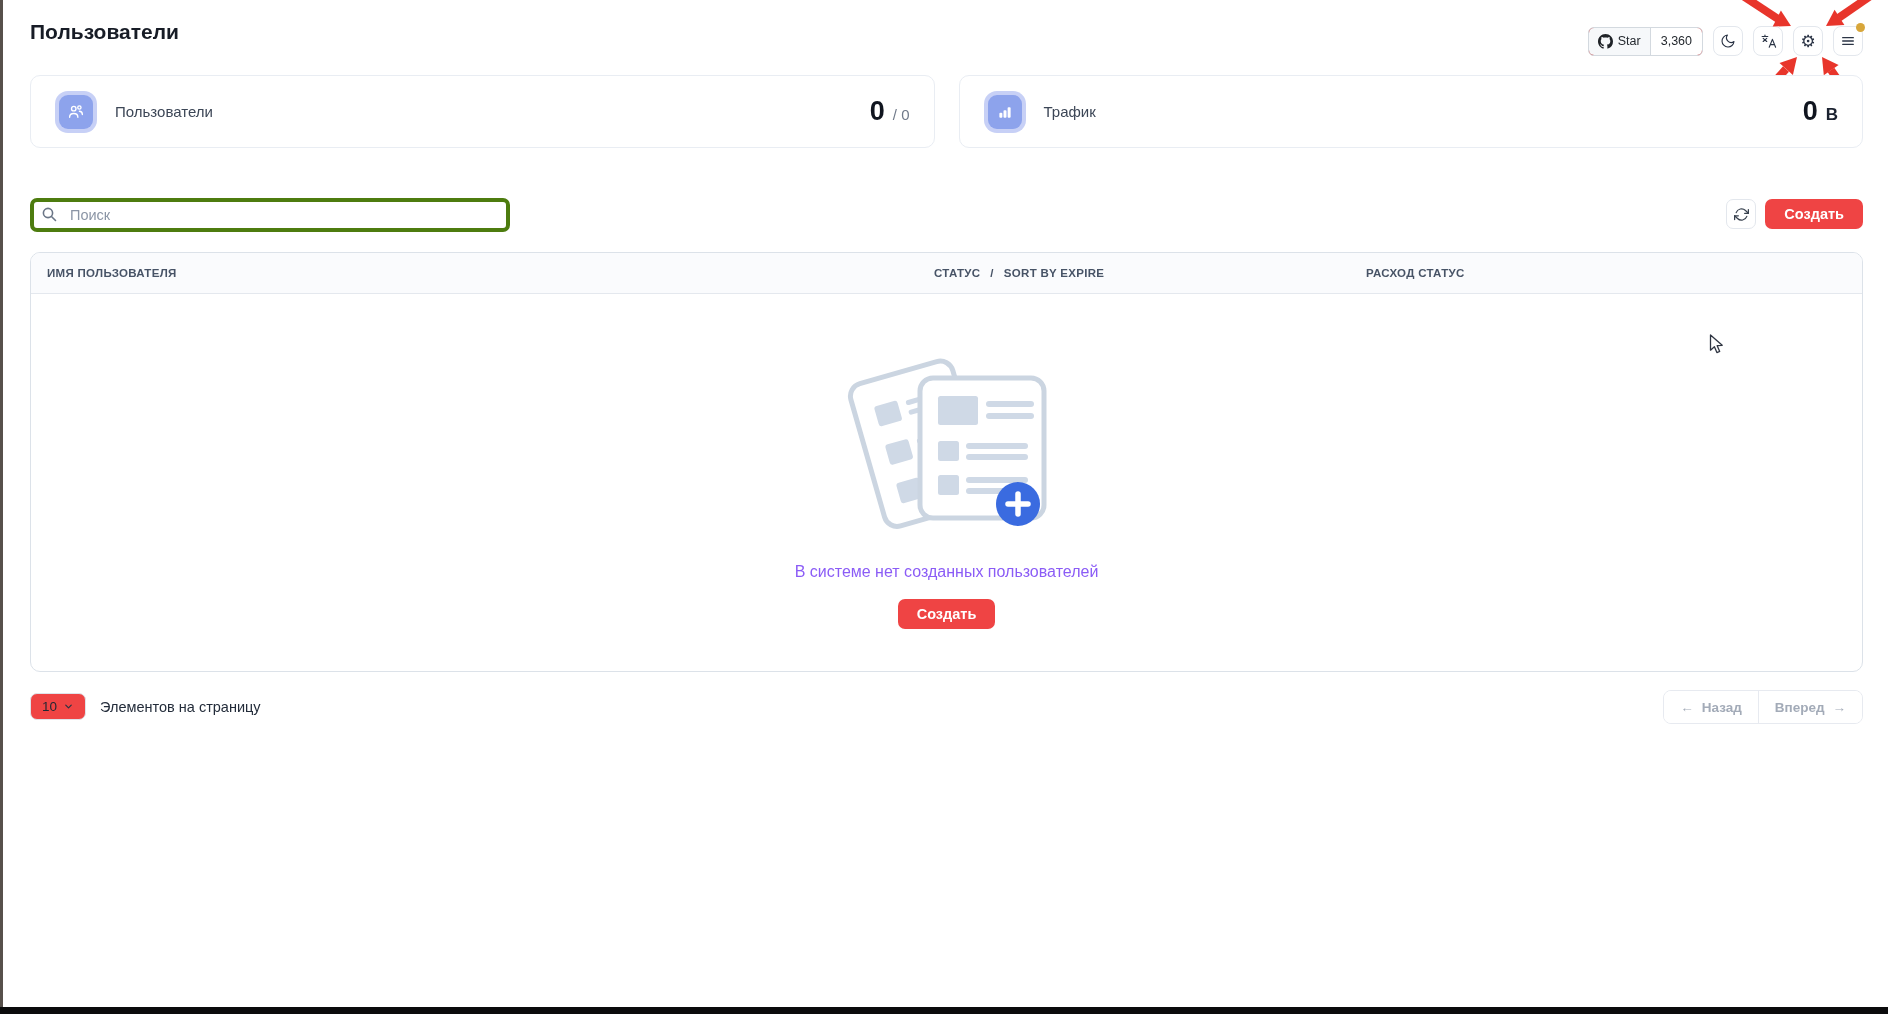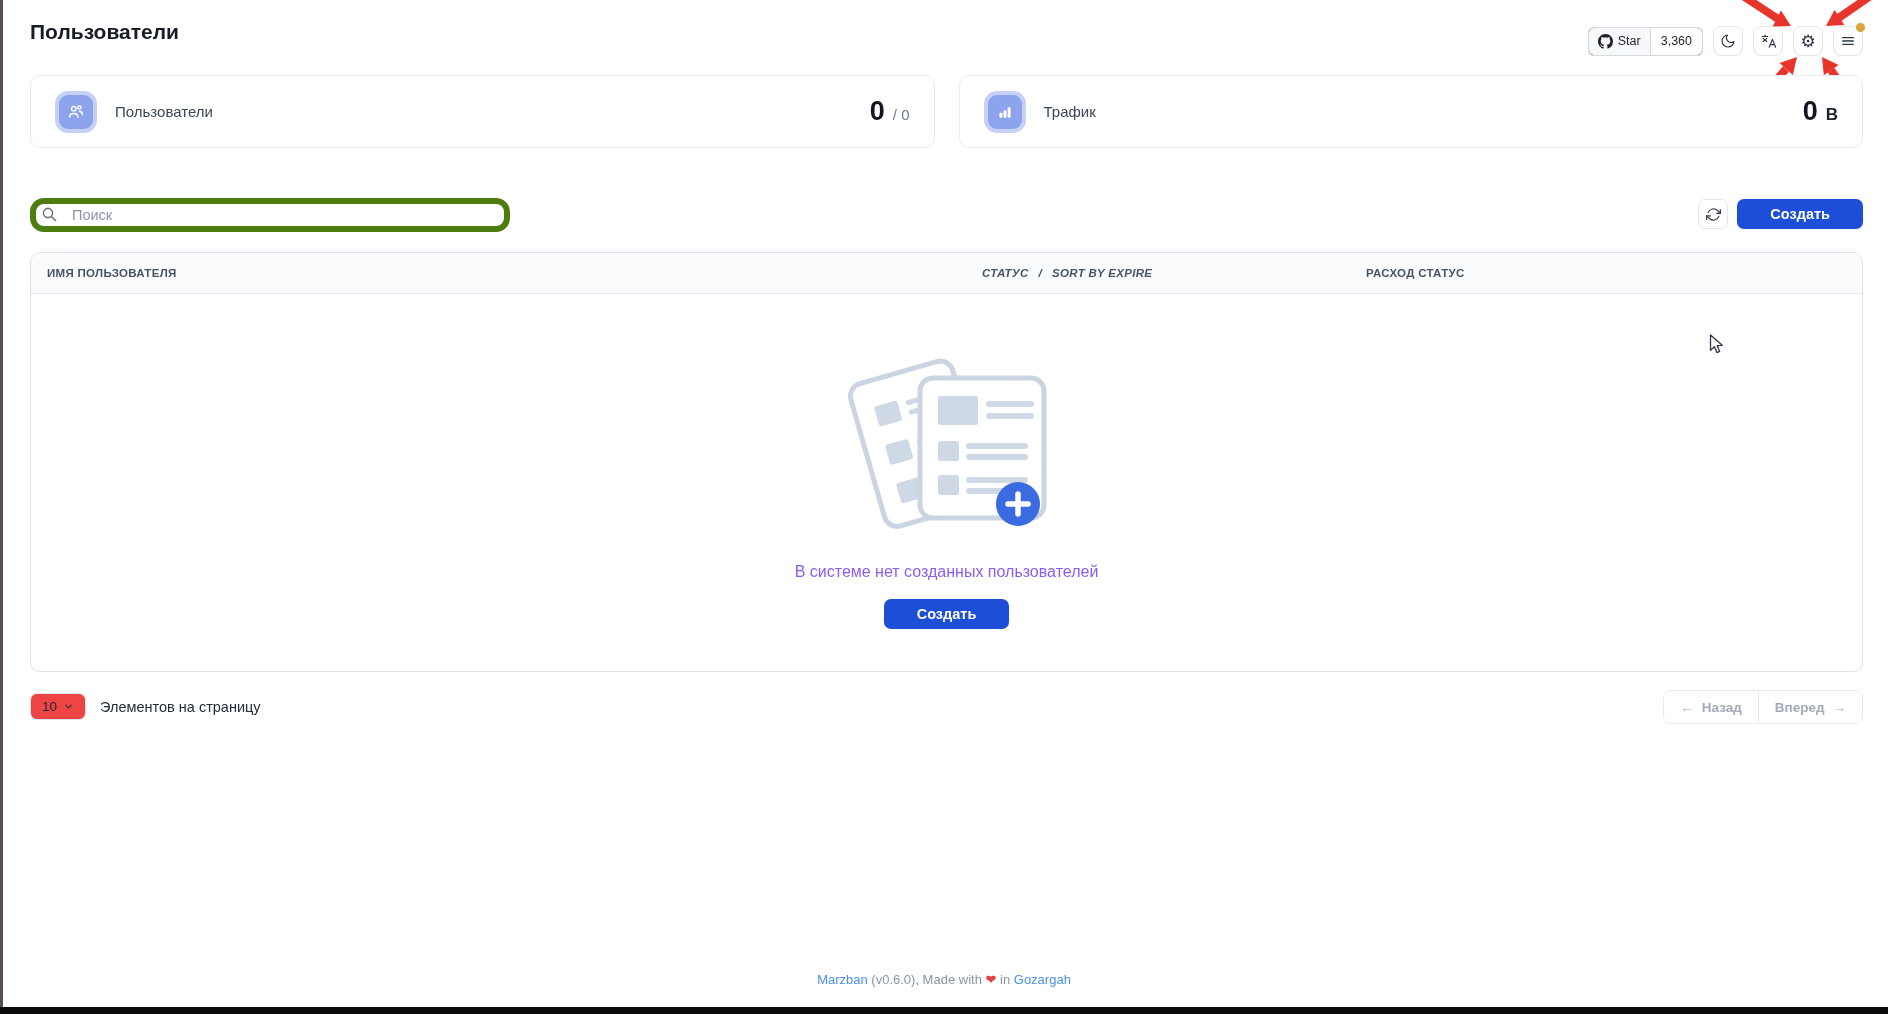--- a/index.html
+++ b/index.html
@@ -31,33 +31,33 @@
   .icon-chip{width:34px;height:34px;border-radius:9px;background:#8da3ec;box-shadow:0 0 0 4px #c7d0f6;display:flex;align-items:center;justify-content:center;margin-left:4px;}
   .card-label{font-size:15px;color:#3c4656;}
   .card-value{display:flex;align-items:baseline;gap:8px;}
   .value-main{font-size:27px;font-weight:700;color:#10151f;}
   .value-sub{font-size:15px;color:#707a8a;}
   .card-traffic .value-sub{font-size:17px;font-weight:700;color:#1b2230;}
   .card-memory .value-sub{font-size:16px;font-weight:500;color:#3f4856;}
 
   
   .search-wrap{position:absolute;left:30px;top:198px;width:480px;height:34px;}
-  .search-input{width:100%;height:100%;box-sizing:border-box;border:6px solid #4d7c0f;border-radius:14px;padding:0 12px 0 36px;font-size:14.5px;color:#2a3342;outline:none;font-family:"Liberation Sans",sans-serif;}
+  .search-input{width:100%;height:100%;box-sizing:border-box;border:4px solid #4d7c0f;border-radius:7px;padding:0 12px 0 36px;font-size:14.5px;color:#2a3342;outline:none;font-family:"Liberation Sans",sans-serif;}
   .search-input::placeholder{color:#8b95a5;}
   .search-icon{position:absolute;left:11px;top:8px;}
   .row-actions{position:absolute;top:199px;right:25px;display:flex;gap:9px;align-items:center;}
   .refresh-btn{width:30px;height:30px;border:1px solid #e3e7ed;border-radius:7px;background:#fff;display:flex;align-items:center;justify-content:center;box-sizing:border-box;}
-  .btn-primary{height:30px;background:#1d4ed8;color:#fff;border:none;border-radius:7px;font-size:14.5px;font-weight:700;padding:0 33px;font-family:"Liberation Sans",sans-serif;display:flex;align-items:center;}
+  .btn-primary{height:30px;background:#ef4444;color:#fff;border:none;border-radius:7px;font-size:14.5px;font-weight:700;padding:0 19px;font-family:"Liberation Sans",sans-serif;display:flex;align-items:center;}
 
   
   .users-table{position:absolute;left:30px;top:252px;width:1833px;height:420px;border:1px solid #dce2e9;border-radius:10px;box-sizing:border-box;background:#fff;overflow:hidden;}
   .thead{position:relative;height:40px;background:#fafbfd;border-bottom:1px solid #e4e8ee;font-size:11.5px;font-weight:700;letter-spacing:.3px;color:#475366;}
   .th{position:absolute;top:0;height:40px;display:flex;align-items:center;gap:10px;}
   .th-username{left:16px;}
-  .th-status{left:951px;font-style:italic;}
+  .th-status{left:903px;}
   .th-traffic{left:1335px;}
   .tbody{display:flex;flex-direction:column;align-items:center;}
   .empty-illustration{margin-top:56px;}
   .empty-message{margin-top:28px;font-size:16px;font-weight:500;color:#8b5cf6;}
   .empty-create{margin-top:18px;height:30px;}
 
   
   .page-size{position:absolute;left:30px;top:693px;width:56px;height:27px;border:1px solid #dfe4ea;border-radius:7px;background:#ef4444;display:flex;align-items:center;justify-content:center;gap:6px;font-size:13.5px;color:#1f2733;box-sizing:border-box;}
   .page-size-label{position:absolute;left:100px;top:699px;font-size:14.5px;color:#232c3a;}
   .nav-group{position:absolute;top:690px;right:25px;display:flex;border:1px solid #e7eaf0;border-radius:8px;overflow:hidden;background:#fff;}
@@ -263,24 +263,17 @@
     <button class="nav-btn">
       <span>←</span>
       <span>Назад</span>
     </button>
     <button class="nav-btn">
       <span>Вперед</span>
       <span>→</span>
     </button>
   </div>
 
-  <div class="footer">
-    <span class="link">Marzban</span>
-    <span>(v0.6.0), Made with</span>
-    <span class="heart">❤</span>
-    <span>in</span>
-    <span class="link">Gozargah</span>
-  </div>
 
   <svg class="cursor" width="16" height="21" viewBox="0 0 16 21">
     <path d="M1.5 1 L1.5 16.2 L5.4 12.8 L7.9 18.6 L10.7 17.4 L8.2 11.7 L13.2 11.3 Z" fill="#fdfdfd" stroke="#2f3542" stroke-width="1.3" stroke-linejoin="round"></path>
   </svg>
 </div>
 
 </body></html>

